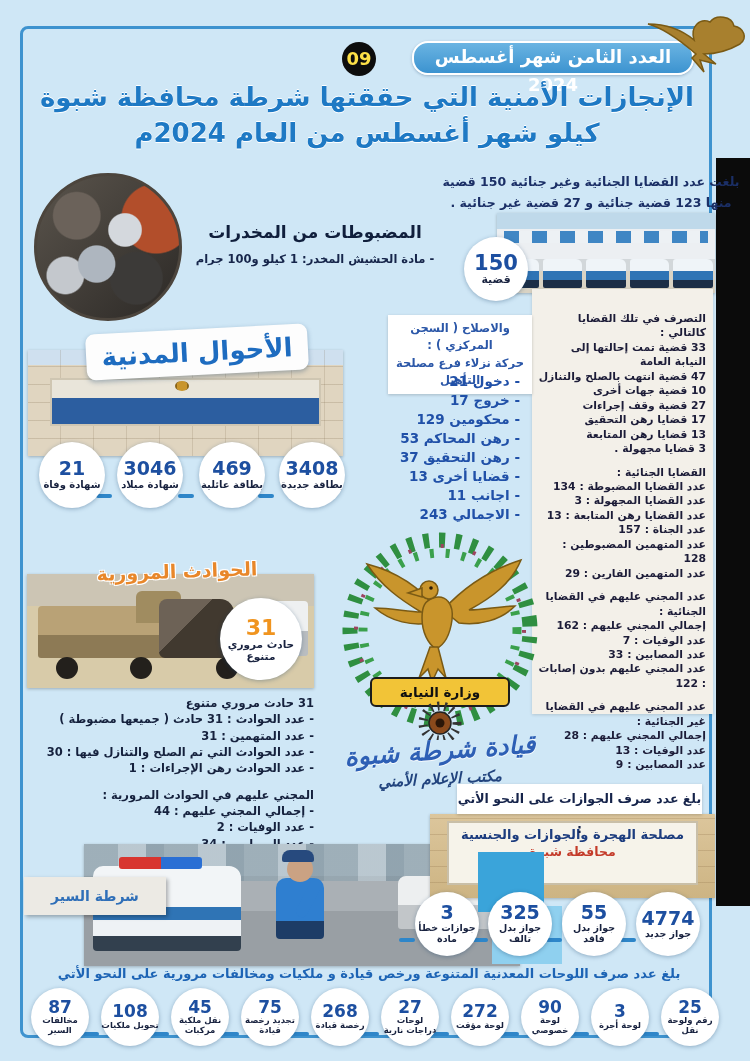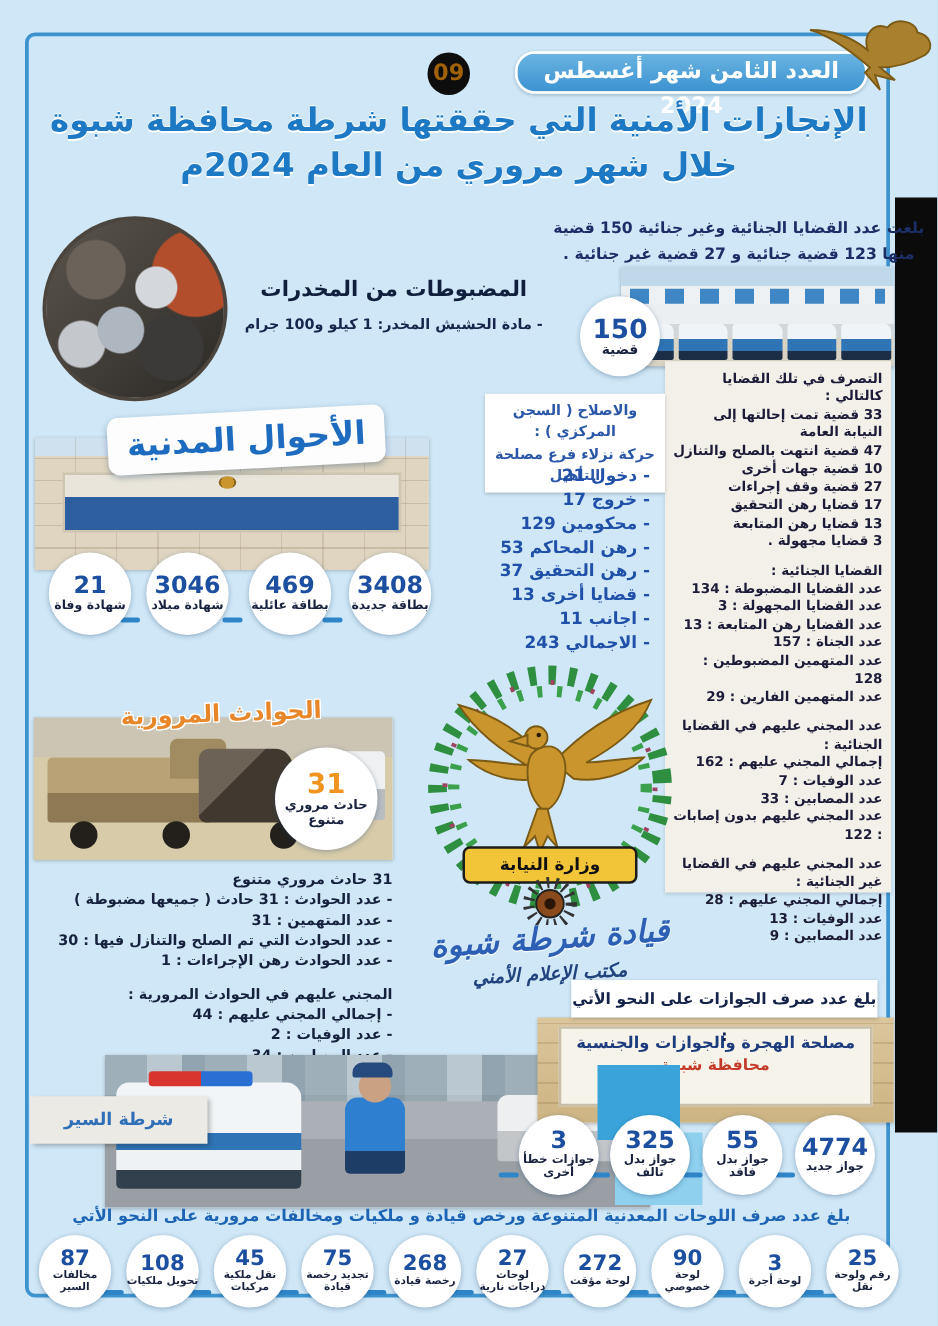--- a/index.html
+++ b/index.html
@@ -7,21 +7,21 @@
   #page{position:relative;width:750px;height:1061px;background:#cfe7f6;overflow:hidden;margin:0 auto;}
   .abs{position:absolute;}
   .rtl{direction:rtl;}
 
   
   .frame{left:20px;top:26px;width:686px;height:1006px;border:3px solid #3e93cf;border-radius:8px;}
   .black-strip{left:716px;top:158px;width:34px;height:748px;background:#0b0b0b;}
 
   
   .badge09{left:342px;top:42px;width:34px;height:34px;background:#0d0d0d;border-radius:50%;
-           color:#a16207;font-weight:bold;font-size:18px;line-height:34px;text-align:center;}
+           color:#fde047;font-weight:bold;font-size:18px;line-height:34px;text-align:center;}
   .issue-pill{left:412px;top:41px;width:278px;height:30px;border:2px solid #fff;border-radius:16px;
               background:linear-gradient(180deg,#6ab4e2,#3c93d0);color:#fff;font-weight:bold;
               font-size:18px;line-height:28px;text-align:center;box-shadow:0 1px 3px rgba(20,60,100,.3);}
   .eagle-top{left:642px;top:14px;width:108px;height:64px;}
   .title{left:22px;width:690px;text-align:center;color:#1e79c4;font-weight:bold;font-size:26px;
          text-shadow:0 1px 0 #ffffff,0 -1px 0 #ffffff;}
   .title.l1{top:82px;} .title.l2{top:118px;}
 
   
   .drug-photo{left:34px;top:173px;width:142px;height:142px;border-radius:50%;border:3px solid #4c453d;
@@ -44,21 +44,21 @@
   .awnings{position:absolute;left:3%;top:22%;width:94%;height:15%;
       background:repeating-linear-gradient(90deg,#3f86c4 0 15px,#edf1f4 15px 28px);}
   .trucks{position:absolute;left:0;bottom:6%;width:100%;height:36%;display:flex;}
   .truck{flex:1;margin:0 2px;border-radius:3px 6px 2px 2px;
       background:linear-gradient(180deg,#eff4f8 0 42%,#2f74b5 42% 74%,#1c2e46 74% 100%);}
   .badge150{left:464px;top:237px;width:64px;height:64px;}
   .badge150 .cs-value{font-size:21px;}
   .badge150 .cs-label{font-size:11px;}
 
   
-  .panel{left:532px;top:289px;width:181px;height:425px;background:#f3f0e9;padding:7px 7px 0 5px;
+  .panel{left:532px;top:289px;width:181px;height:425px;background:#f3f0e9;padding:23px 7px 0 5px;
          box-sizing:border-box;color:#1c1c38;font-size:10.8px;line-height:1.34;text-align:right;
          box-shadow:0 1px 3px rgba(0,0,0,.15);}
   .p-sec{margin-bottom:9px;}
   .p-title,.p-item{font-weight:bold;}
 
   
   .prison-box{left:388px;top:315px;width:136px;background:#fff;padding:5px 4px;color:#2b57a8;
               font-weight:bold;font-size:11.5px;line-height:1.5;text-align:center;
               box-shadow:0 1px 3px rgba(0,0,0,.2);}
   .prison-list{left:360px;top:372px;width:160px;text-align:right;color:#2050a8;font-weight:bold;
@@ -170,21 +170,21 @@
   <div class="abs black-strip"></div>
 
   <div class="abs badge09">09</div>
   <div class="abs issue-pill rtl">العدد الثامن شهر أغسطس 2024</div>
   <div class="abs eagle-top">
     <svg width="108" height="64" viewBox="0 0 108 64">
       <path d="M54,40 C40,28 22,14 6,10 C24,10 40,16 52,26 C48,12 58,4 68,8 C74,0 90,2 92,12 C102,14 106,24 98,30 C84,38 70,40 62,40 L74,50 L58,46 L62,58 L50,44 Z" fill="#a8802e" stroke="#7a5a14" stroke-width="1.5"></path>
     </svg>
   </div>
   <div class="abs title l1 rtl">الإنجازات الأمنية التي حققتها شرطة محافظة شبوة</div>
-  <div class="abs title l2 rtl">خلال شهر مروري من العام 2024م</div>
+  <div class="abs title l2 rtl">كيلو شهر أغسطس من العام 2024م</div>
 
   <div class="abs drug-photo"></div>
   <div class="abs drugs-title rtl">المضبوطات من المخدرات</div>
   <div class="abs drugs-detail rtl">- مادة الحشيش المخدر: 1 كيلو و100 جرام</div>
 
   <div class="abs cases-text rtl">
     <div>بلغت عدد القضايا الجنائية وغير جنائية 150 قضية</div>
     <div>منها 123 قضية جنائية و 27 قضية غير جنائية .</div>
   </div>
   <div class="abs station-photo">
@@ -348,21 +348,21 @@
 
   <div class="abs pass-header rtl">بلغ عدد صرف الجوازات على النحو الأتي :</div>
   <div class="abs pass-photo">
     <div class="pass-sign">
       <div class="l1 rtl">مصلحة الهجرة والجوازات والجنسية</div>
       <div class="l2 rtl">محافظة شبوة</div>
     </div>
   </div>
   <div class="abs cs mid" style="left:415px;top:892px;">
     <div class="cs-value">3</div>
-    <div class="cs-label rtl">جوازات خطأ أخرى</div>
+    <div class="cs-label rtl">جوازات خطأ مادة</div>
   </div>
   <div class="abs cs mid" style="left:488px;top:892px;">
     <div class="cs-value">325</div>
     <div class="cs-label rtl">جواز بدل تالف</div>
   </div>
   <div class="abs cs mid" style="left:562px;top:892px;">
     <div class="cs-value">55</div>
     <div class="cs-label rtl">جواز بدل فاقد</div>
   </div>
   <div class="abs cs mid" style="left:636px;top:892px;">

